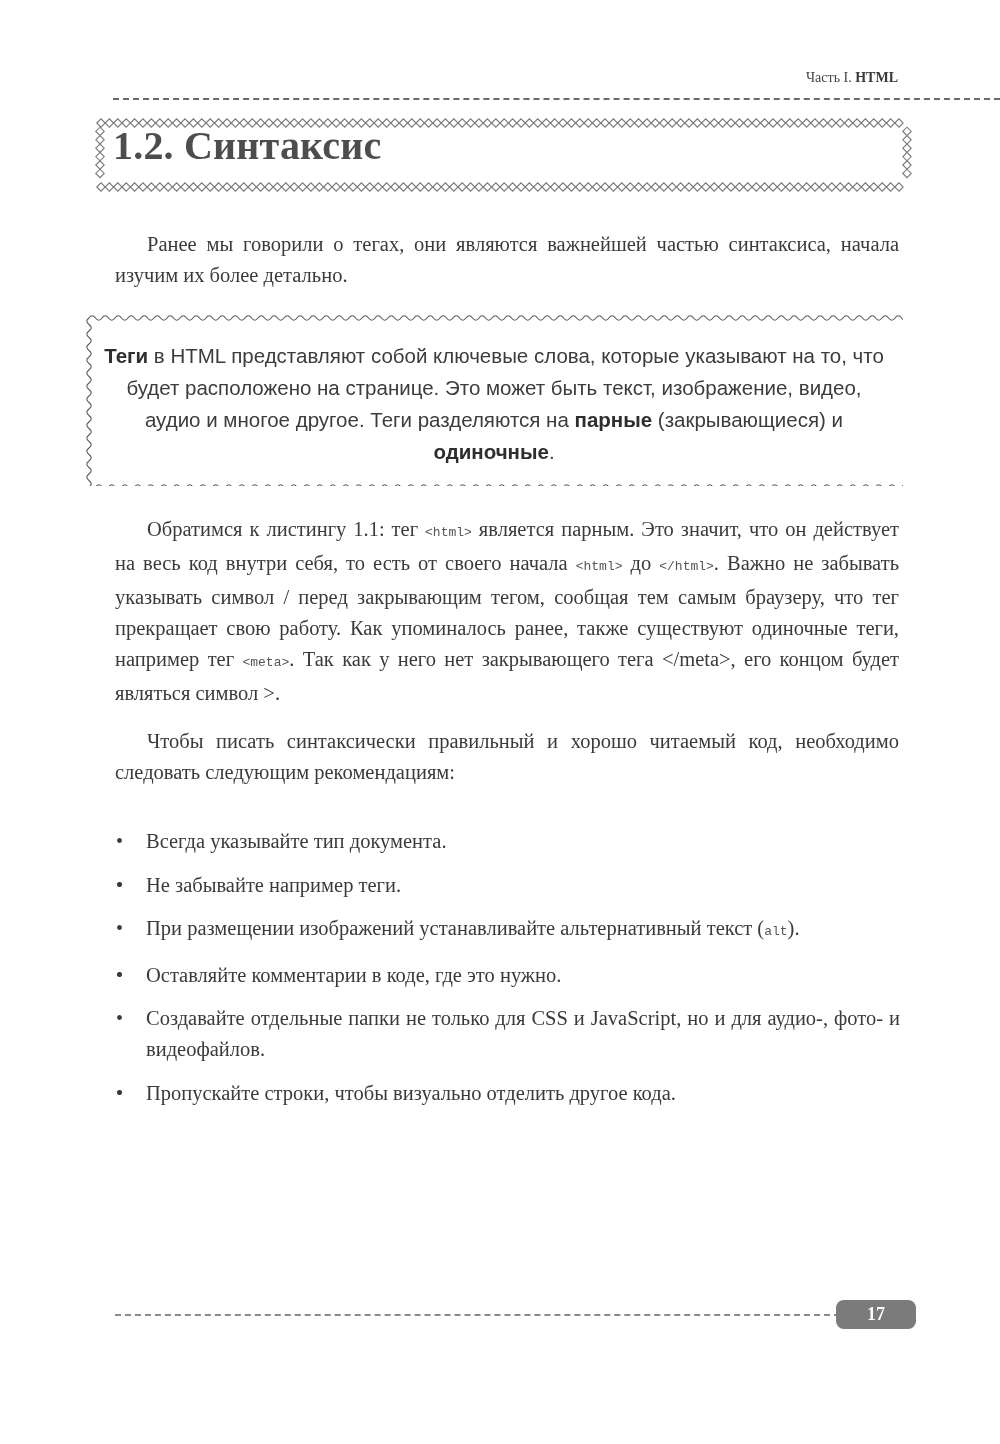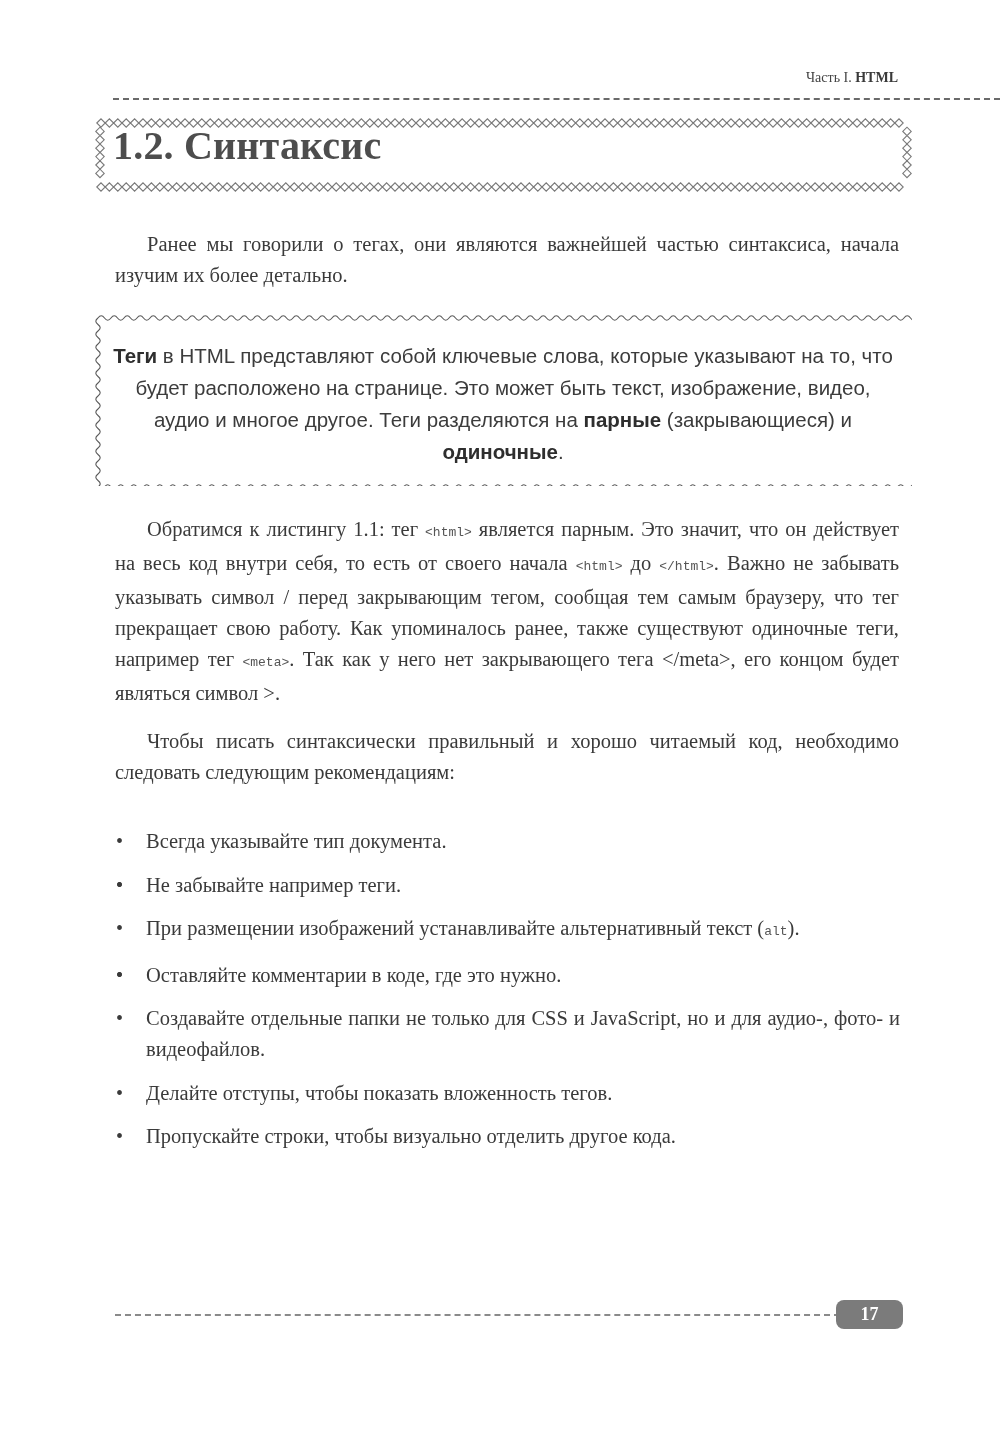--- a/index.html
+++ b/index.html
@@ -28,21 +28,21 @@
     }
     .para {
       position: absolute; left: 115px; width: 784px;
       font-size: 20.5px; line-height: 31px; color: #3a3a3a;
       text-align: justify;
     }
     .para .indent { display: inline-block; width: 32px; }
     .mono { font-family: "Liberation Mono", "DejaVu Sans Mono", monospace; font-size: 13px; color: #555; }
     
     .callout {
-      position: absolute; top: 314px; left: 94px; width: 818px; height: 172px;
+      position: absolute; top: 314px; left: 85px; width: 818px; height: 172px;
     }
     .callout svg.frame { position: absolute; left: 0; top: 0; }
     .callout-text {
       position: absolute; left: 18px; top: 26px; width: 782px;
       font-family: "Liberation Sans", "DejaVu Sans", sans-serif;
       font-size: 20.5px; line-height: 32px; color: #3c3c3c; text-align: center;
     }
     .callout-text b { color: #2e2e2e; }
     ul.recs {
       position: absolute; top: 826px; left: 110px; width: 790px;
@@ -55,21 +55,21 @@
     }
     ul.recs li .bullet {
       position: absolute; left: 6px; top: 0;
       font-size: 20px;
     }
     .foot-rule {
       position: absolute; top: 1314px; left: 115px; width: 725px; height: 0;
       border-top: 2px dashed #8a8a8a;
     }
     .page-number {
-      position: absolute; top: 1300px; left: 836px; width: 67px; height: 29px;
+      position: absolute; top: 1300px; left: 836px; width: 80px; height: 29px;
       background: #7b7b7b; border-radius: 8px;
       color: #fff; font-weight: bold; font-size: 18px;
       text-align: center; line-height: 29px;
     }
   </style>
 </head>
 <body>
 
 <div class="running-head"><span>Часть I. </span><b>HTML</b></div>
 <div class="head-rule"></div>
@@ -96,18 +96,18 @@
 <div class="para" style="top:726px;"><span class="indent"></span><span>Чтобы писать синтаксически правильный и хорошо читаемый код, необходимо следовать следующим рекомендациям:</span></div>
 
 <ul class="recs">
   <li><span class="bullet">•</span><span>Всегда указывайте тип документа.</span></li>
   <li><span class="bullet">•</span></li>
   <li><span class="bullet">•</span><span>Не забывайте например теги.</span></li>
   <li><span class="bullet">•</span><span>При размещении изображений устанавливайте альтернативный текст (</span><span class="mono">alt</span><span>).</span></li>
   <li><span class="bullet">•</span></li>
   <li><span class="bullet">•</span><span>Оставляйте комментарии в коде, где это нужно.</span></li>
   <li><span class="bullet">•</span><span>Создавайте отдельные папки не только для CSS и JavaScript, но и для аудио-, фото- и видеофайлов.</span></li>
-  <li><span class="bullet">•</span><span>Делайте отступы, чтобы показать вложенность тегов.</span></li>
+  <li><span class="bullet">•</span></li>
   <li><span class="bullet">•</span><span>Пропускайте строки, чтобы визуально отделить другое кода.</span></li>
 </ul>
 
 <div class="foot-rule"></div>
 <div class="page-number">17</div>
 
 </body></html>

